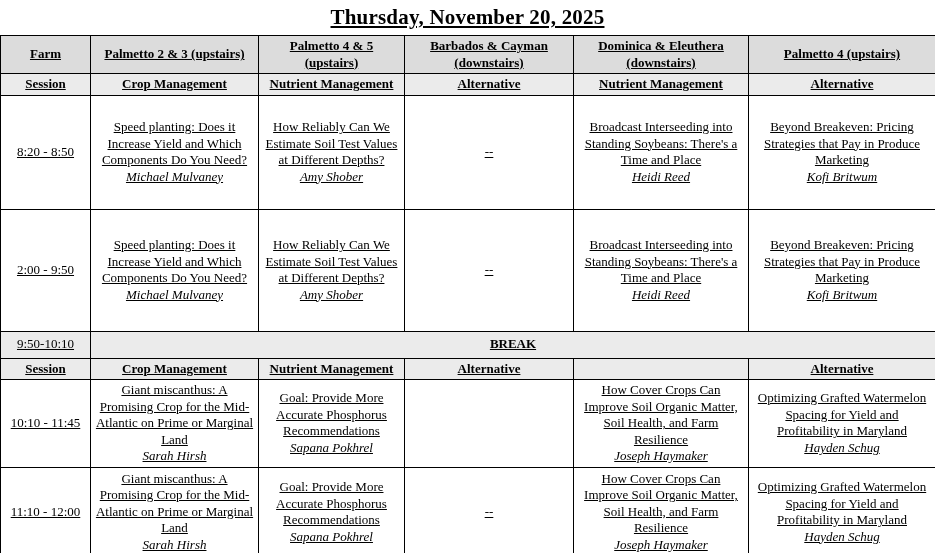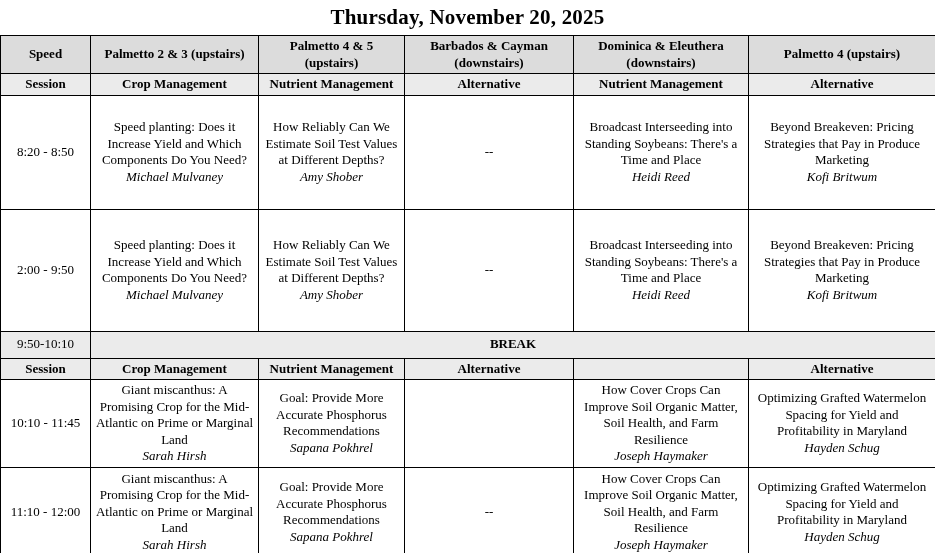--- a/index.html
+++ b/index.html
@@ -13,20 +13,21 @@
     font-family: "Liberation Serif", "DejaVu Serif", serif;
     color: #000000;
     overflow: hidden;
   }
 
   .page {
     width: 935px;
     height: 391px;
     position: relative;
     box-sizing: border-box;
+    text-decoration: underline;
   }
 
   .title {
     text-align: center;
     font-size: 21px;
     font-weight: bold;
     line-height: 30px;
     padding-top: 2px;
     padding-bottom: 3px;
     letter-spacing: 0.2px;
@@ -122,21 +123,21 @@
       <col class="c-time">
         <col class="c-p23">
         <col class="c-p45">
       <col class="c-barb">
         <col class="c-dom">
         <col class="c-p1">
     </colgroup>
     <tbody>
 
       <tr>
-        <td class="hdr-room">Speed</td>
+        <td class="hdr-room">Farm</td>
         <td class="hdr-room">Palmetto 2 &amp; 3 (upstairs)</td>
         <td class="hdr-room">Palmetto 4 &amp; 5 (upstairs)</td>
         <td class="hdr-room">Barbados &amp; Cayman (downstairs)</td>
         <td class="hdr-room">Dominica &amp; Eleuthera (downstairs)</td>
         <td class="hdr-room">Palmetto 4 (upstairs)</td>
       </tr>
 
       <tr>
         <td class="hdr-sess">Session</td>
         <td class="hdr-sess">Crop Management</td>

